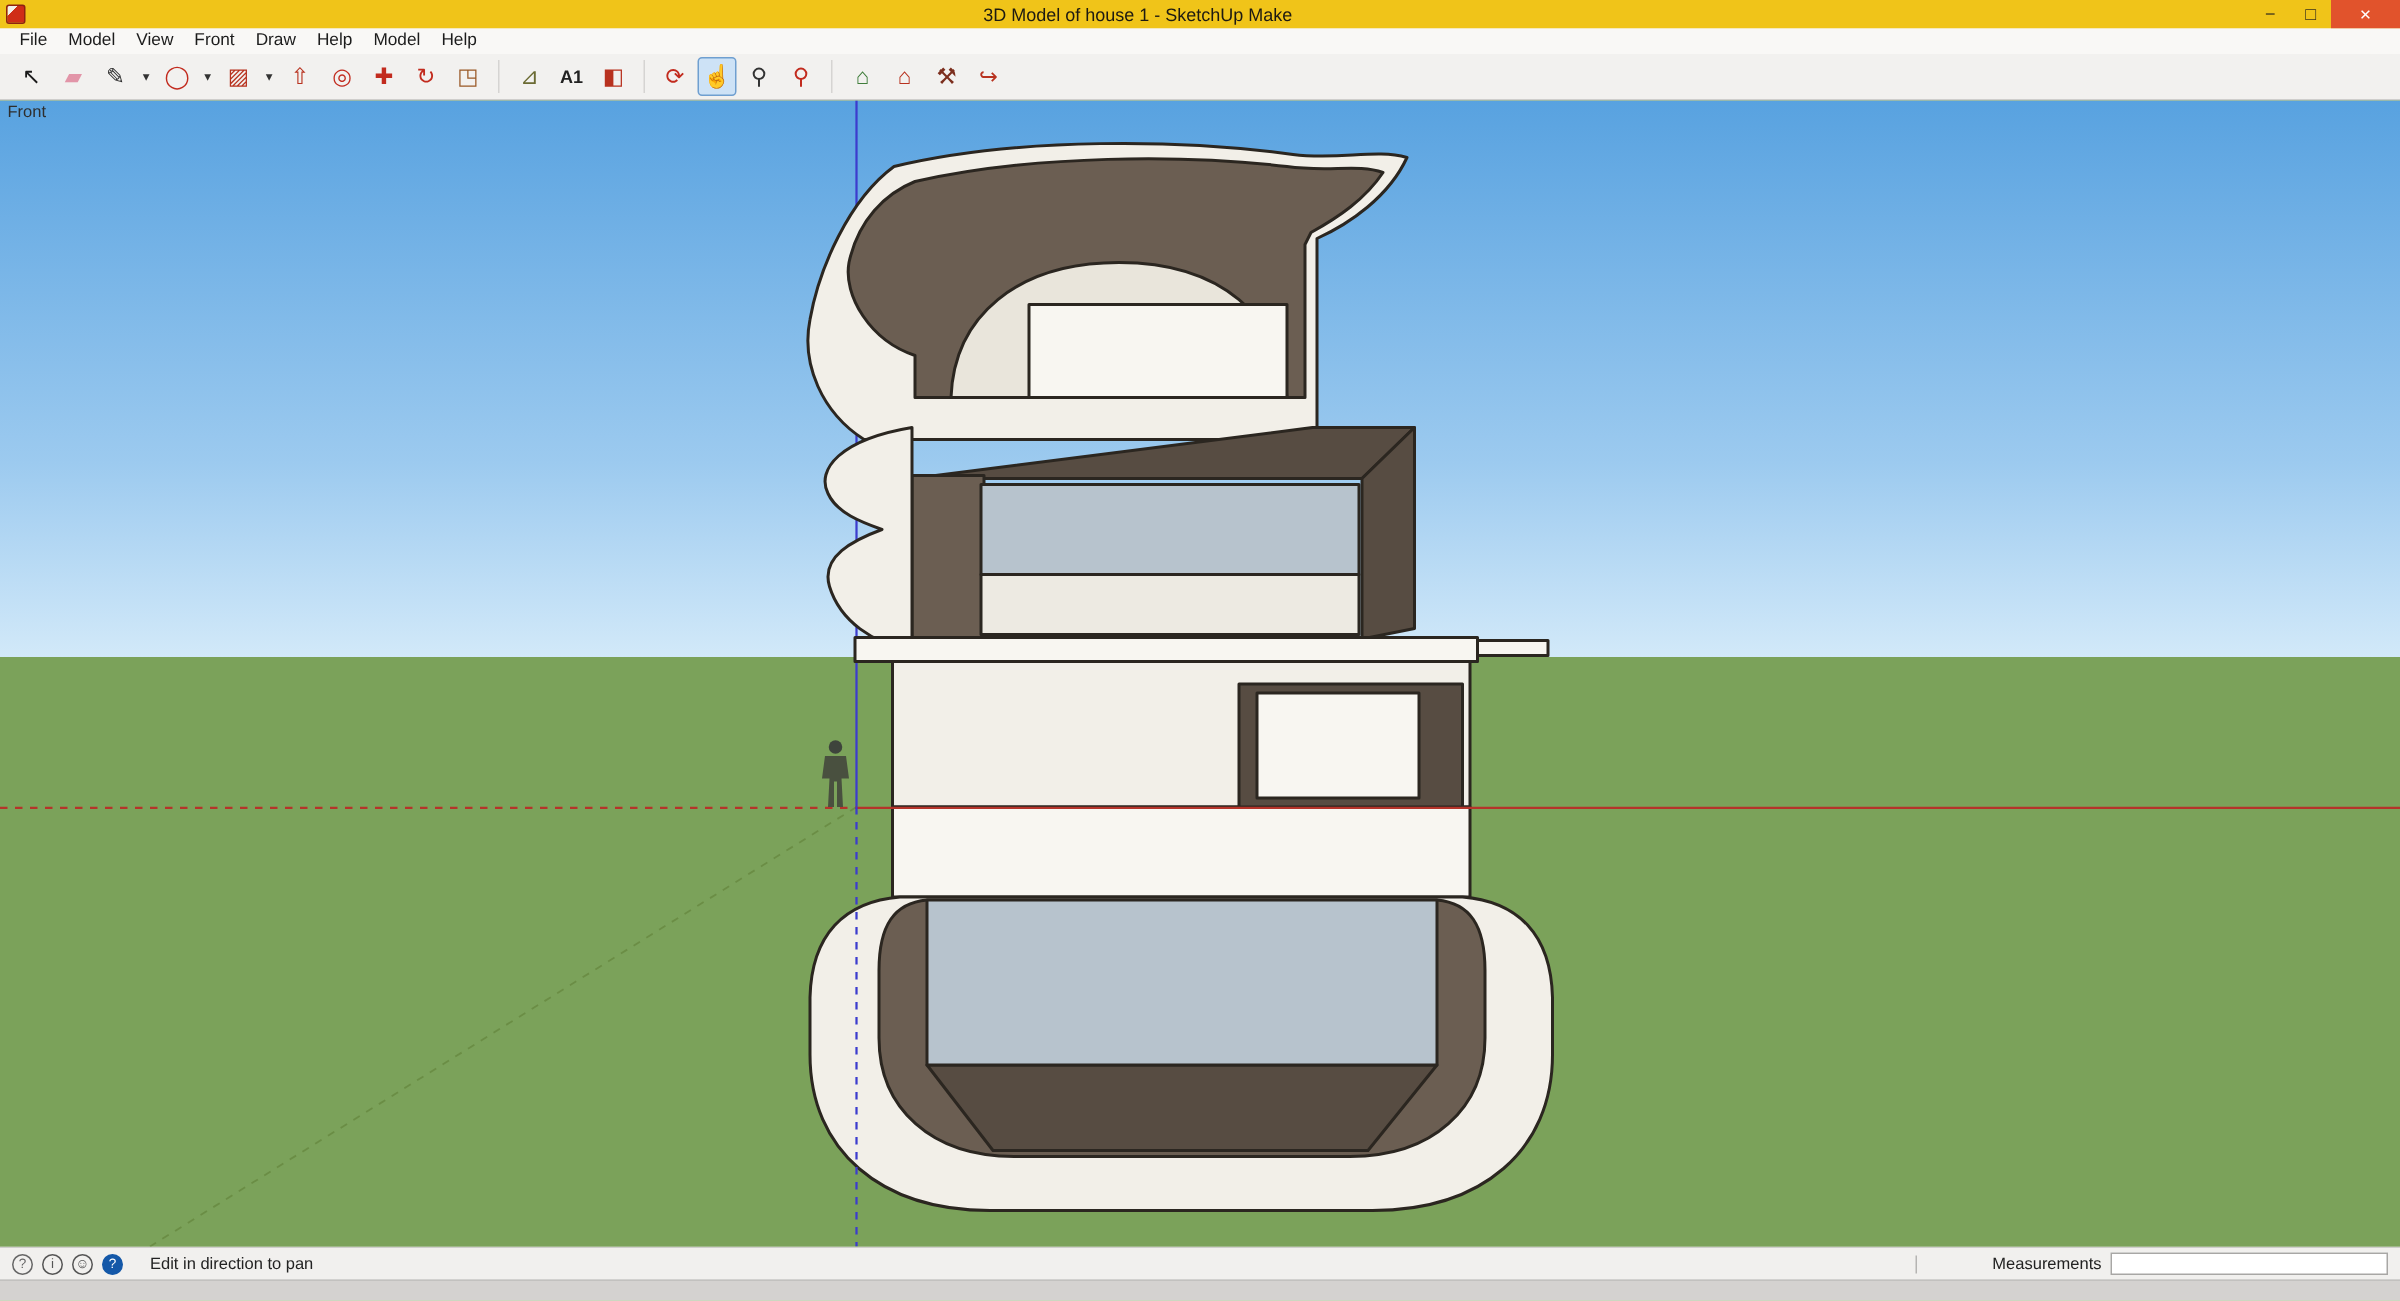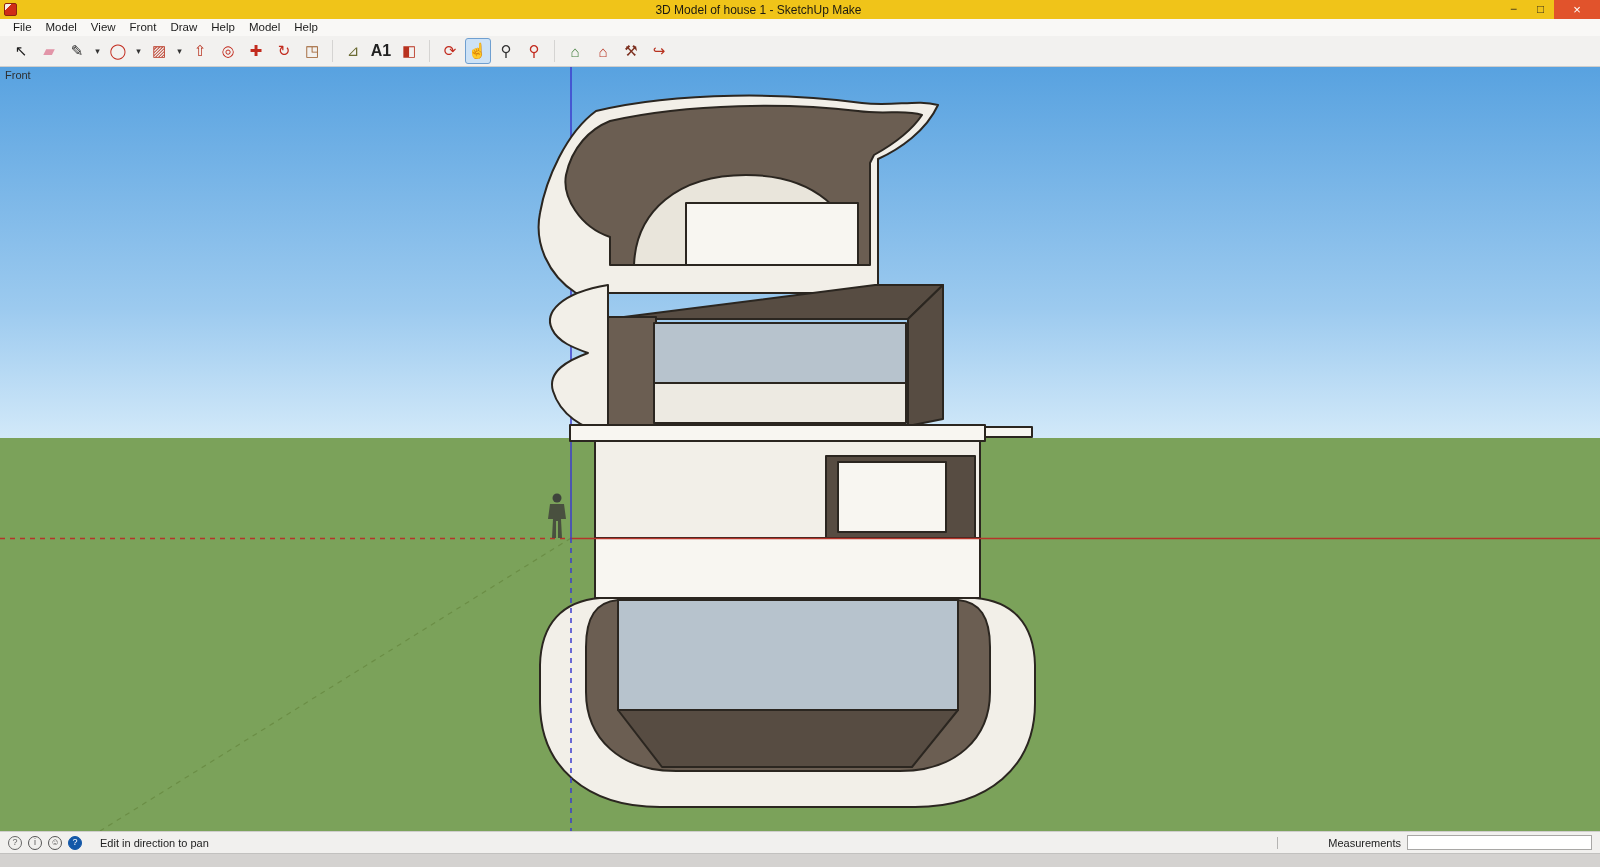--- a/index.html
+++ b/index.html
@@ -16,21 +16,21 @@
   .wc.close { width:46px; background:var(--close); color:#fff; font-size:13px; }
 
   
   .menubar { height:17px; background:#f9f8f6; display:flex; align-items:center; padding-left:6px; font-size:11.5px; color:#1c1c1c; flex:0 0 auto; }
   .menu-item { padding:0 7px; line-height:17px; }
 
   
   .toolbar { height:31px; background:#f2f1ef; border-bottom:1px solid #cfcecc; display:flex; align-items:center; padding-left:8px; gap:2px; flex:0 0 auto; }
   .tool { width:26px; height:26px; display:flex; align-items:center; justify-content:center; font-size:15px; border-radius:3px; border:1px solid transparent; }
   .tool.dropdown { width:11px; font-size:9px; }
-  .tool.text-glyph { font-size:16px; font-weight:bold; }
+  .tool.text-glyph { font-size:12px; font-weight:bold; }
   .tool.active { background:#cde2f6; border:1px solid #6f9fd0; }
   .tool-sep { width:1px; height:22px; background:#d5d4d2; margin:0 5px; }
 
   
   .viewport { position:relative; width:1600px; height:764px; flex:0 0 auto; background:#7ba25a; }
   .viewport svg.scene { position:absolute; inset:0; width:100%; height:100%; display:block; }
   .view-label { position:absolute; top:2px; left:5px; font-size:11px; color:#2e2e2e; }
 
   .sky-top  { stop-color:var(--sky_top); }
   .sky-mid  { stop-color:var(--sky_mid); }

